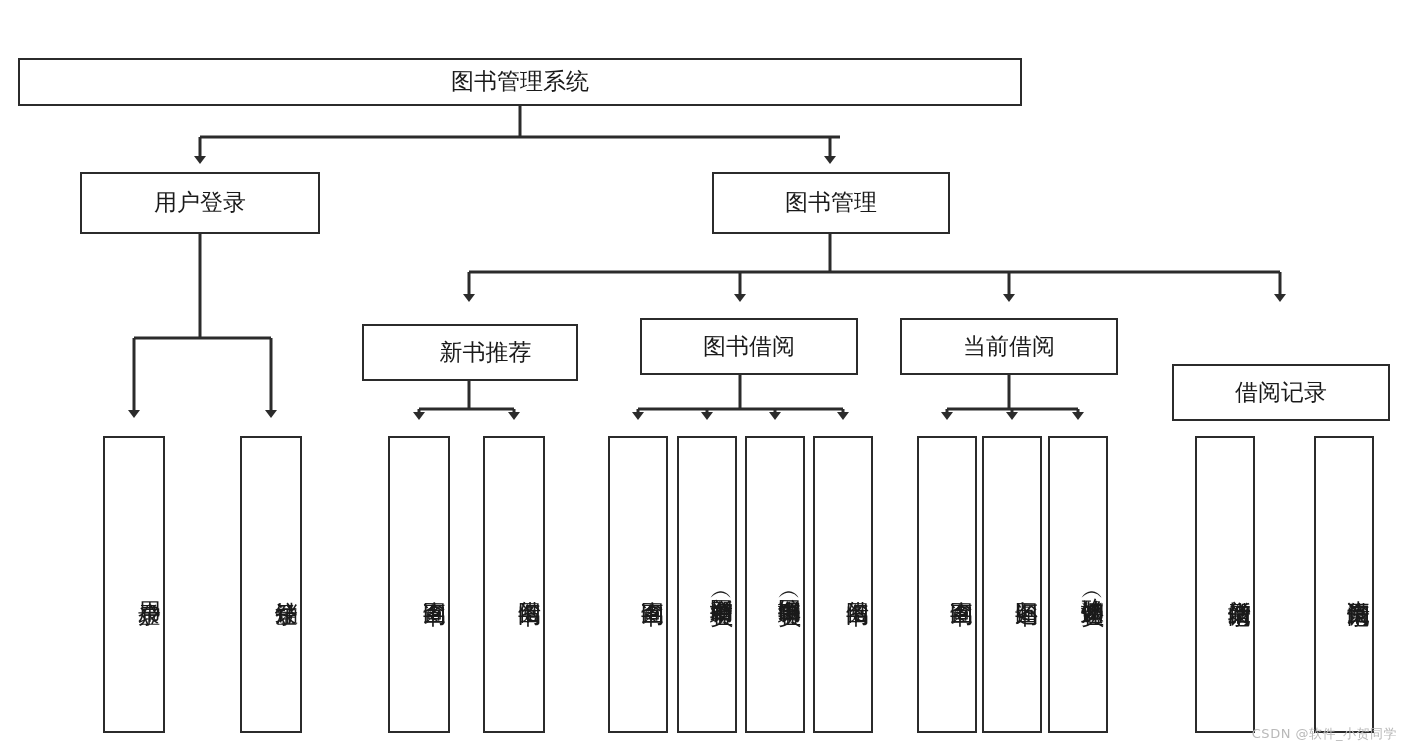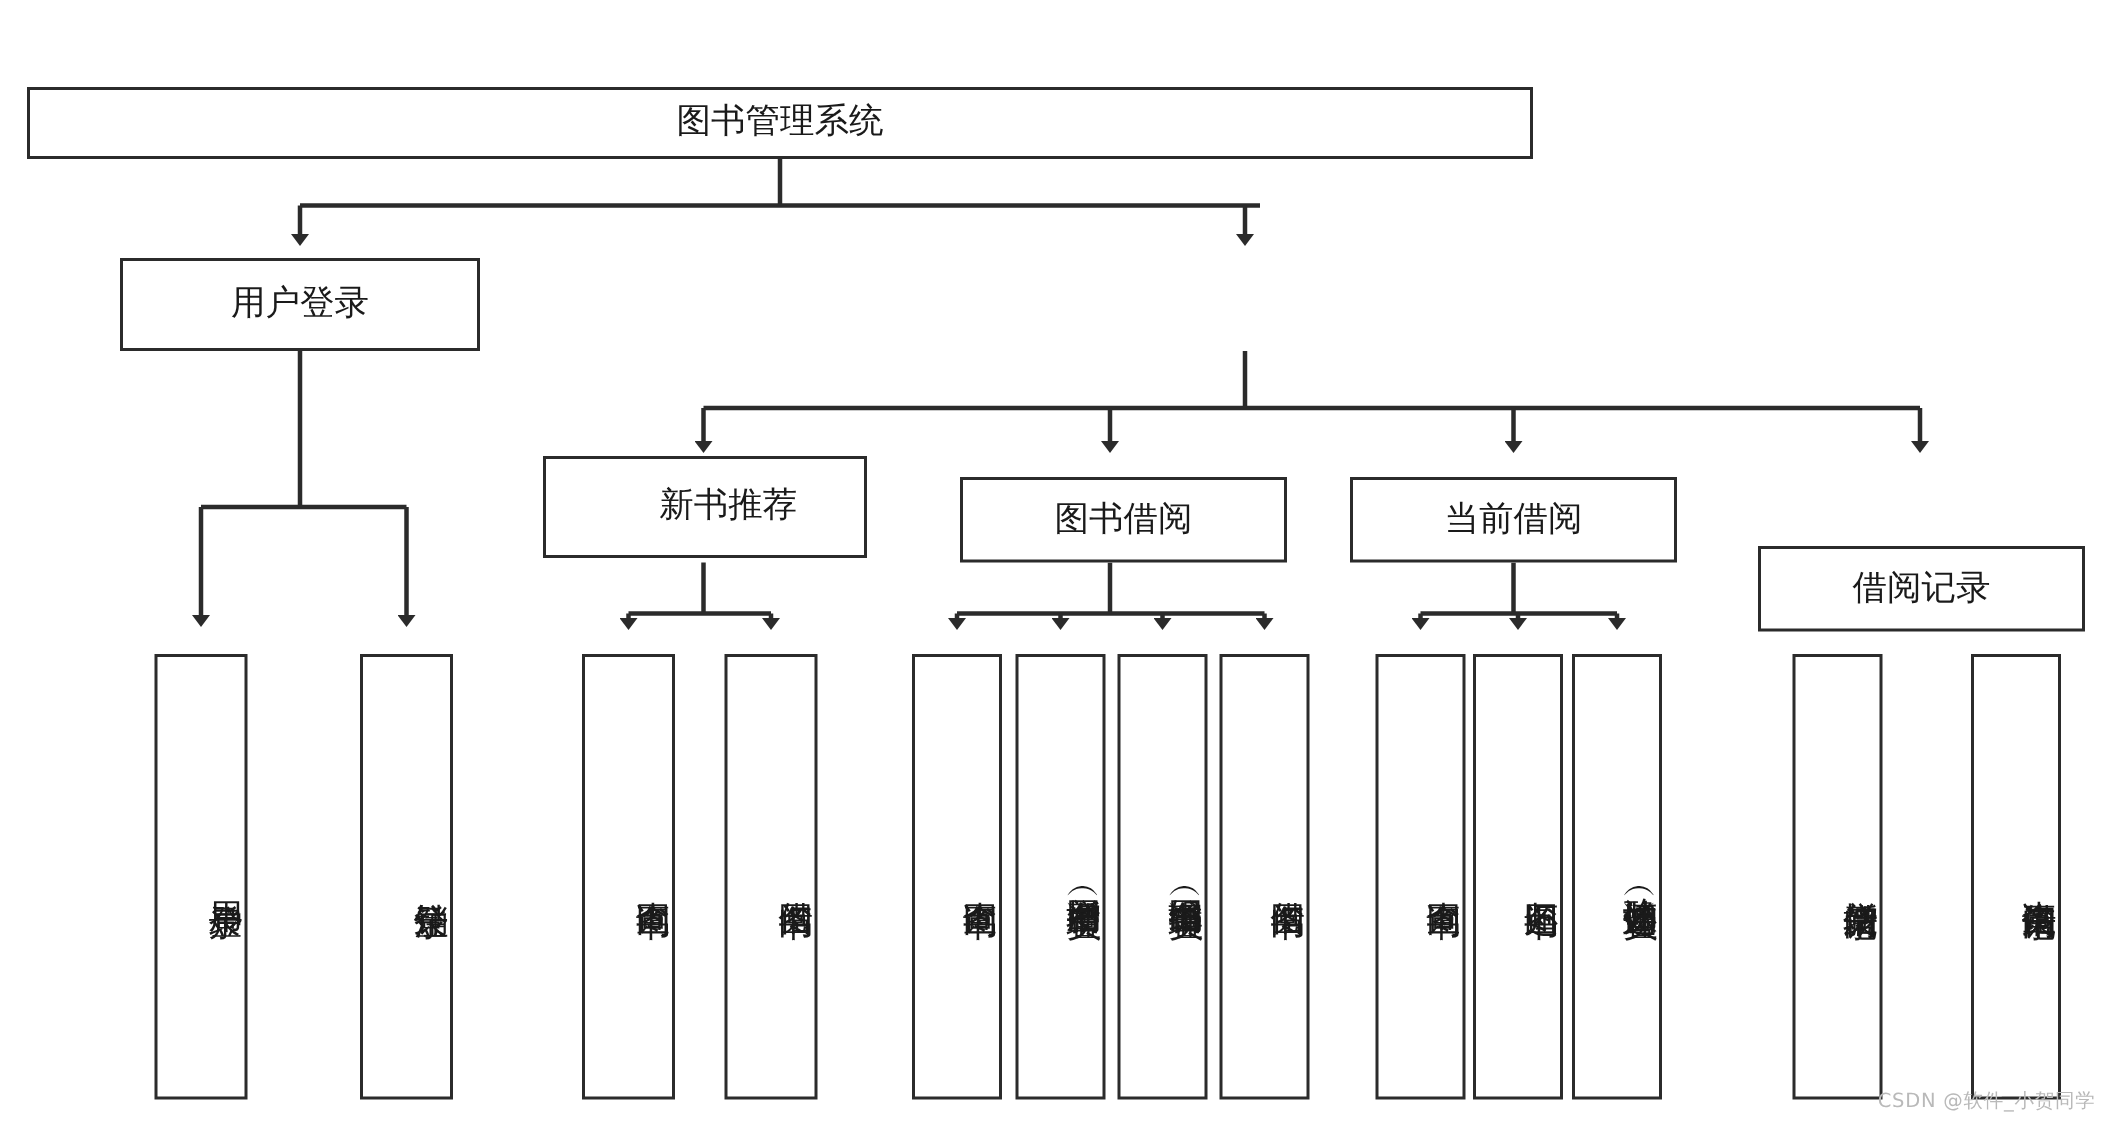--- a/index.html
+++ b/index.html
@@ -96,22 +96,25 @@
     </g>
   </svg>
 
   <div class="node root" style="left:18px;top:18px;width:1004px;height:48px;margin-top:40px;">
     <span>图书管理系统</span>
   </div>
 
   <div class="node h" style="left:80px;top:172px;width:240px;height:62px;">
     <span>用户登录</span>
   </div>
+  <div class="node h" style="left:712px;top:172px;width:238px;height:62px;">
+    <span>图书管理</span>
+  </div>
 
-  <div class="node h" style="left:362px;top:304px;width:216px;height:68px;padding-left:31px;">
+  <div class="node h" style="left:362px;top:324px;width:216px;height:57px;padding-left:31px;">
     <span>新书推荐</span>
   </div>
   <div class="node h" style="left:640px;top:318px;width:218px;height:57px;">
     <span>图书借阅</span>
   </div>
   <div class="node h" style="left:900px;top:318px;width:218px;height:57px;">
     <span>当前借阅</span>
   </div>
   <div class="node h" style="left:1172px;top:318px;width:218px;height:57px;margin-top:46px;">
     <span>借阅记录</span>

